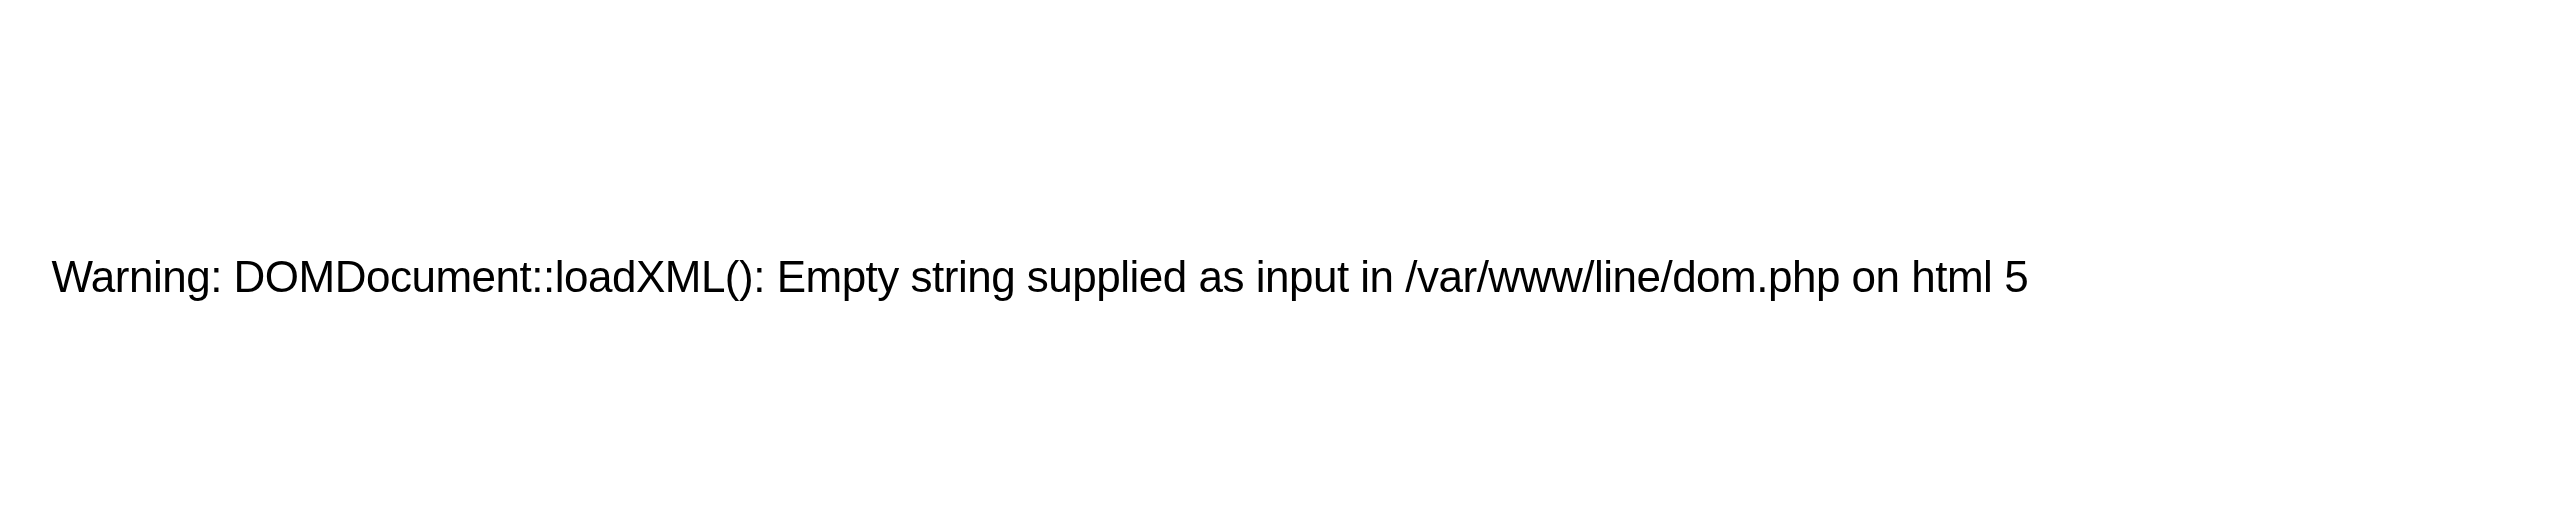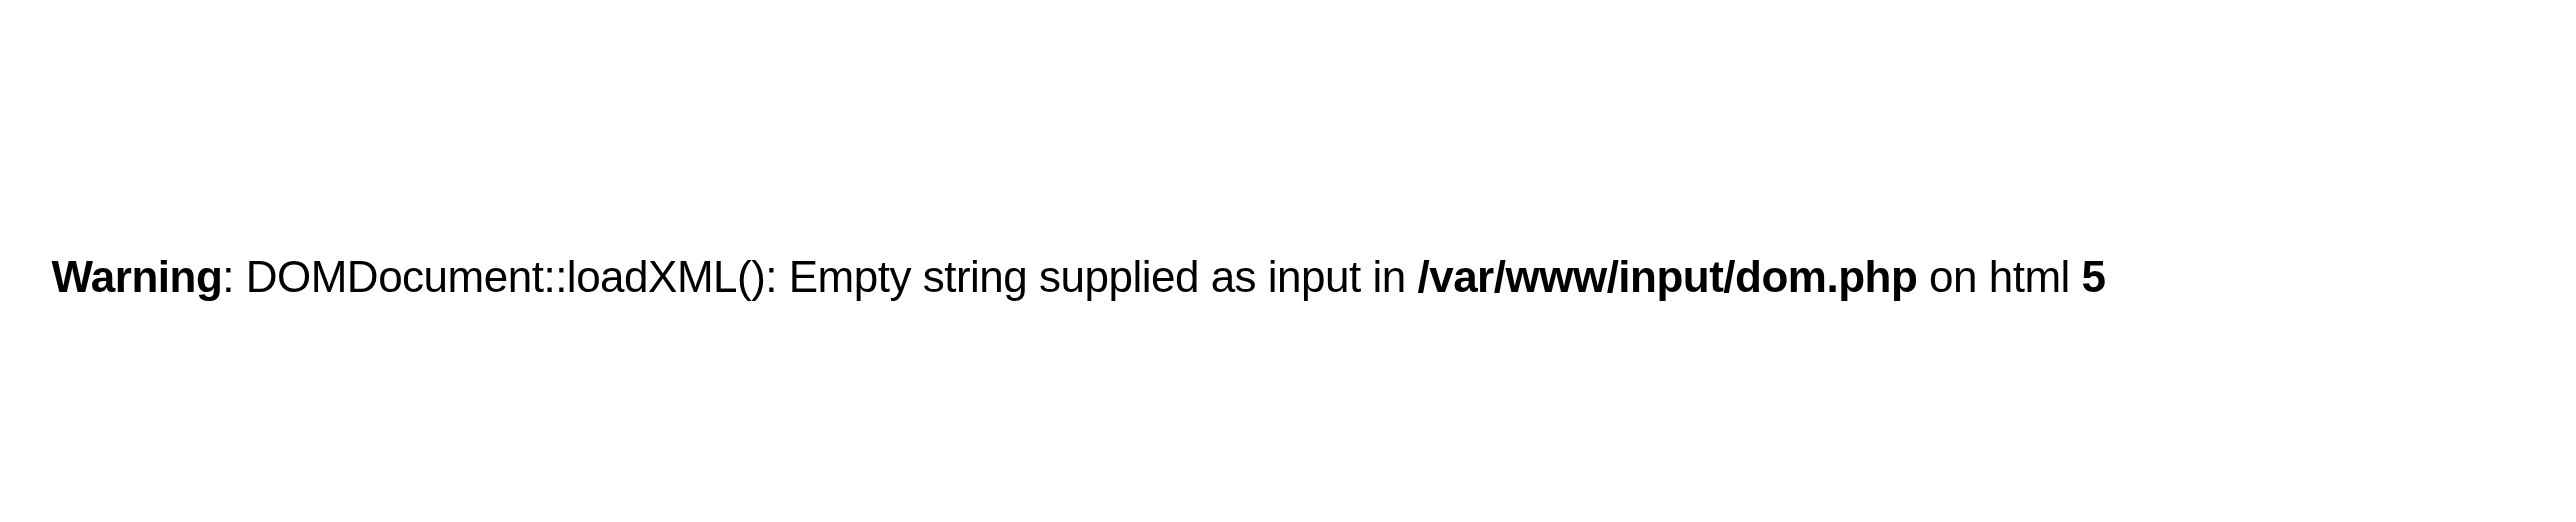--- a/index.html
+++ b/index.html
@@ -16,30 +16,30 @@
   }
   .php-output {
     padding: 7.2px 0 0 4.5px;
     font-size: 44px;
     line-height: 60px;
     letter-spacing: -0.5px;
     white-space: pre;
   }
   .warning-line b,
   .bold {
-    font-weight: bold;
+    font-weight: normal;
   }
 </style>
 </head>
 <body>
 
 <div class="php-output">
 
   <div class="warning-line">
-    <b>Warning</b><span>: </span><span>DOMDocument::loadXML(): Empty string supplied as input in </span><b>/var/www/input/dom.php</b><span> on html </span><b>5</b>
+    <b>Warning</b><span>: </span><span>DOMDocument::loadXML(): Empty string supplied as input in </span><b>/var/www/line/dom.php</b><span> on html </span><b>5</b>
   </div>
 
   
   
   
   
   
   
   
 

